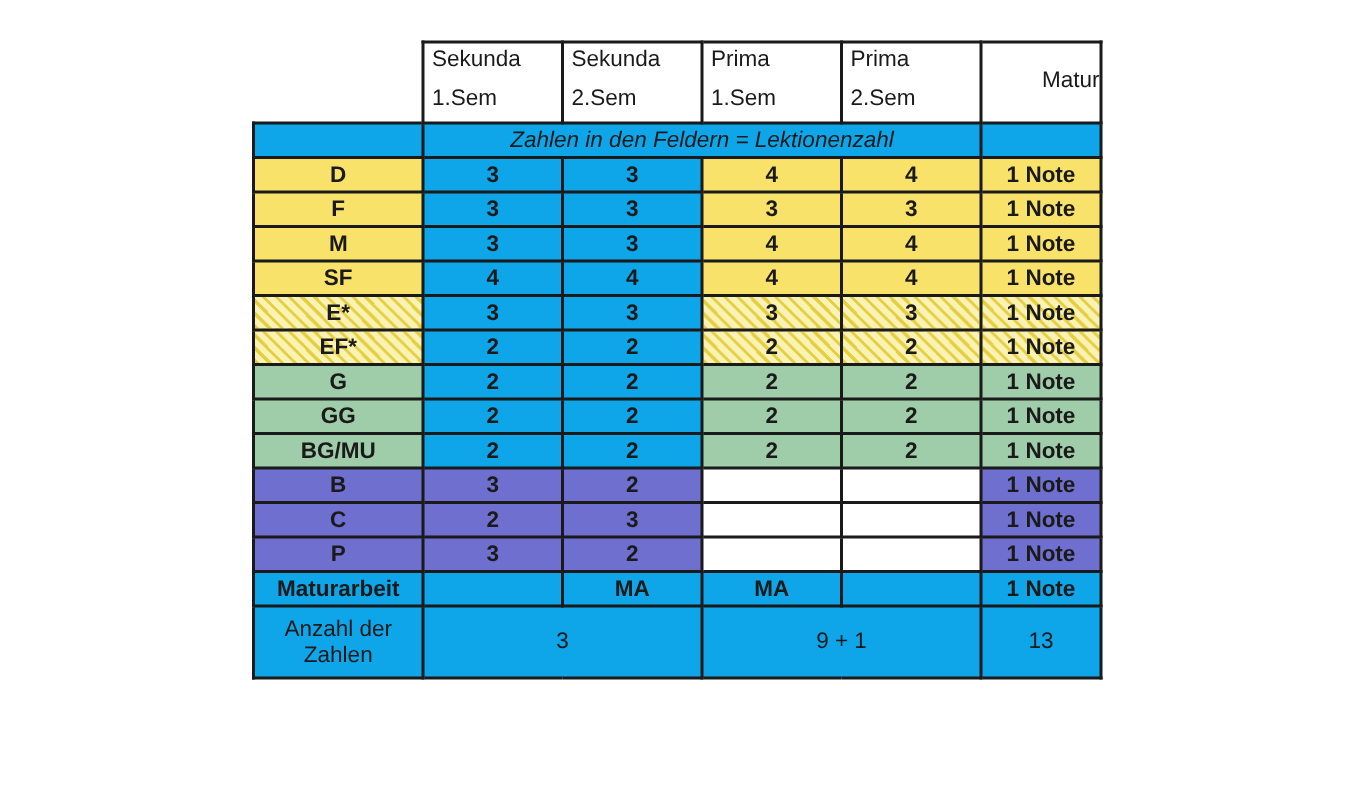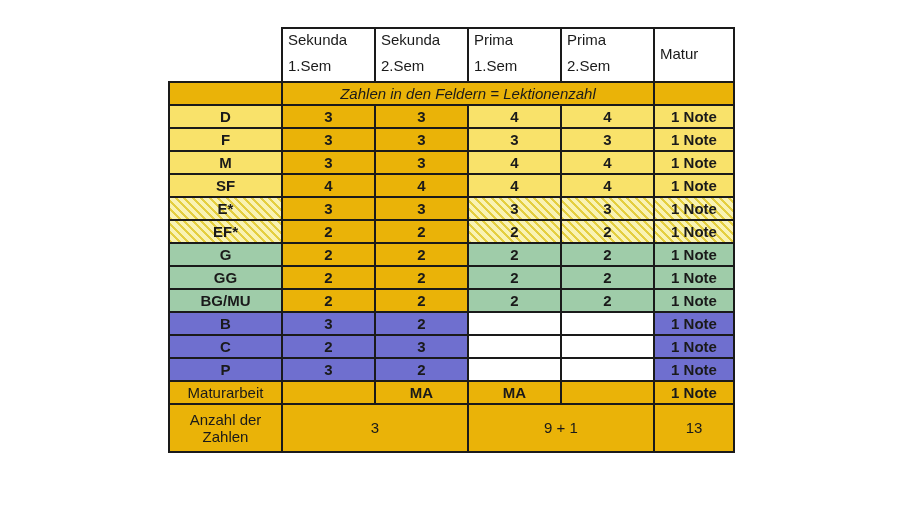--- a/index.html
+++ b/index.html
@@ -53,20 +53,21 @@
     padding: 2px 0 2px 5px;
     vertical-align: top;
   }
   tr.header-row td.corner-blank {
     border: none;
     background: transparent;
   }
   tr.header-row td.matur-head {
     vertical-align: middle;
     padding-top: 0;
+    text-align: right;
   }
   .hdr-l1 { display: block; }
   .hdr-l2 { display: block; margin-top: 9px; }
 
   
   tr.caption-row td { height: 23px; }
   td.caption-cell {
     font-style: italic;
     font-size: 15px;
     text-align: center;
@@ -89,38 +90,38 @@
     font-size: 15px;
     text-align: left;
     padding-left: 5px;
   }
   td.blank { background: #ffffff; }
 
   
   .fill-yellow { background-color: #f9e26a; }
   .fill-green  { background-color: #9fcca9; }
   .fill-blue   { background-color: #6f6fcf; }
-  .fill-white  { background-color: #eab308; }
+  .fill-white  { background-color: #0ea5e9; }
 
   
   .fill-hatch {
     background-color: #f4ea8c;
     background-image: repeating-linear-gradient(
       45deg,
       rgba(228,205,60,0.95) 0px,
       rgba(228,205,60,0.95) 2px,
       rgba(250,243,182,0.95) 2px,
       rgba(250,243,182,0.95) 6px
     );
   }
 
   
   tr.ma-row td { height: 23px; }
   td.ma-label {
-    font-weight: normal;
+    font-weight: bold;
     text-align: left;
     padding-left: 5px;
     font-size: 15px;
     margin-left: 44px;
   }
   td.ma-cell {
     font-weight: bold;
     text-align: center;
     font-size: 15px;
   }

